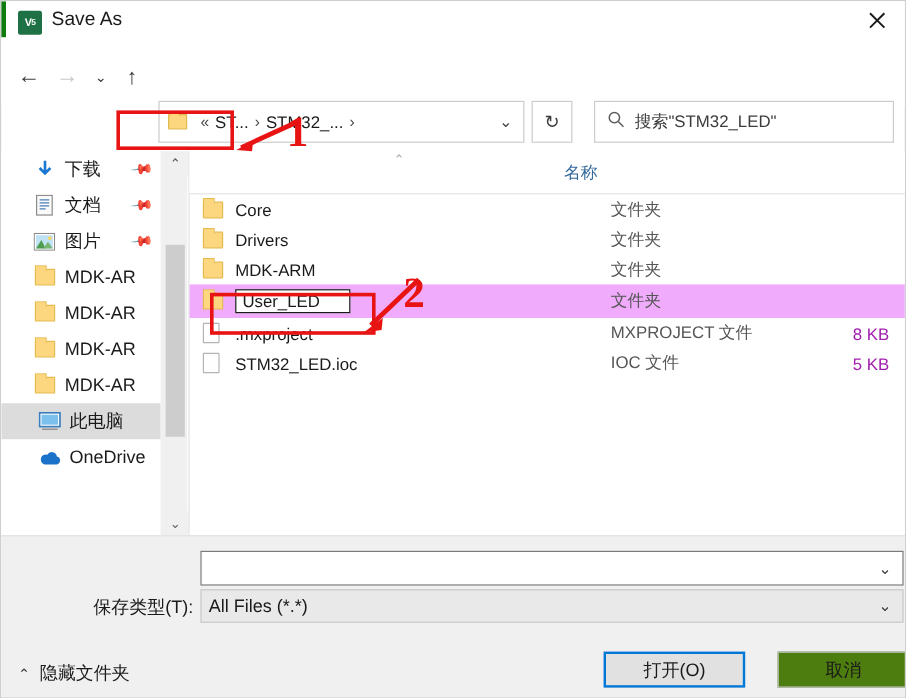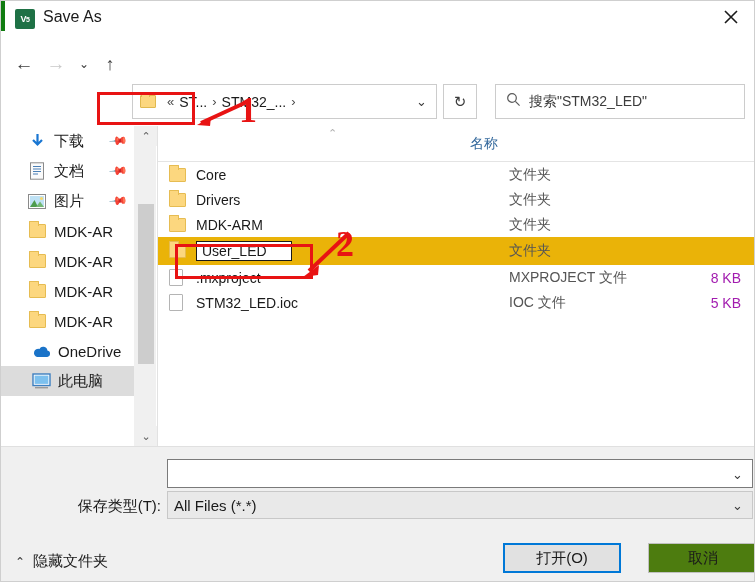--- a/index.html
+++ b/index.html
@@ -181,21 +181,21 @@
   #col-type { left: 340px; width: 148px; }
   #col-size { left: 488px; width: 110px; }
   #col-sort-caret {
     position: absolute; left: 170px; top: 1px;
     font-size: 11px; color: #b0b0b0;
   }
   #rows { position: absolute; left: 0; top: 36px; width: 598px; }
   .row {
     position: relative; height: 25px; display: flex; align-items: center;
   }
-  .row.selected { background: #eab308; }
+  .row.selected { background: #f0abfc; }
   .cell-name {
     position: absolute; left: 11px; display: flex; align-items: center;
     font-size: 14px; color: #1a1a1a;
   }
   .cell-type {
     position: absolute; left: 351px; font-size: 14px; color: #555555;
   }
   .cell-size {
     position: absolute; left: 488px; width: 95px; text-align: right;
     font-size: 14px; color: #a21caf;
@@ -376,39 +376,39 @@
         </span>
       <span class="side-label">MDK-AR</span>
     </div>
     <div class="side-item">
       <span class="side-icon">
           <span class="folder-ico"></span>
         </span>
       <span class="side-label">MDK-AR</span>
     </div>
 
-    <div class="side-item" style="padding-left:30px">
-      <span class="side-icon">
-        <svg width="19" height="13" viewBox="0 0 19 13">
-          <path d="M5 12 h10.2 a3.3 3.3 0 0 0 0.2 -6.5 a4.3 4.3 0 0 0 -8 -1.6 A3.4 3.4 0 0 0 5 12 Z" fill="#1a73c8"></path>
-        </svg>
-      </span>
-      <span class="side-label">OneDrive</span>
-    </div>
-
     <div class="side-item selected" style="padding-left:30px">
       <span class="side-icon">
         <svg width="19" height="16" viewBox="0 0 19 16">
           <rect x="1" y="1" width="17" height="11.5" fill="#ffffff" stroke="#3c7fc0" stroke-width="1.4"></rect>
           <rect x="2.6" y="2.6" width="13.8" height="8.3" fill="#7cc0ee"></rect>
           <rect x="3" y="14" width="13" height="1.4" fill="#9a9a9a"></rect>
         </svg>
       </span>
       <span class="side-label">此电脑</span>
     </div>
+
+    <div class="side-item" style="padding-left:30px">
+      <span class="side-icon">
+        <svg width="19" height="13" viewBox="0 0 19 13">
+          <path d="M5 12 h10.2 a3.3 3.3 0 0 0 0.2 -6.5 a4.3 4.3 0 0 0 -8 -1.6 A3.4 3.4 0 0 0 5 12 Z" fill="#1a73c8"></path>
+        </svg>
+      </span>
+      <span class="side-label">OneDrive</span>
+    </div>
   </div>
 
   <div id="sidebar-scrollbar">
     <div class="sb-arrow" id="sb-up">⌃</div>
     <div id="sb-thumb"></div>
     <div class="sb-arrow" id="sb-down">⌄</div>
   </div>
 
   <div id="filelist">
     <div id="col-headers">

